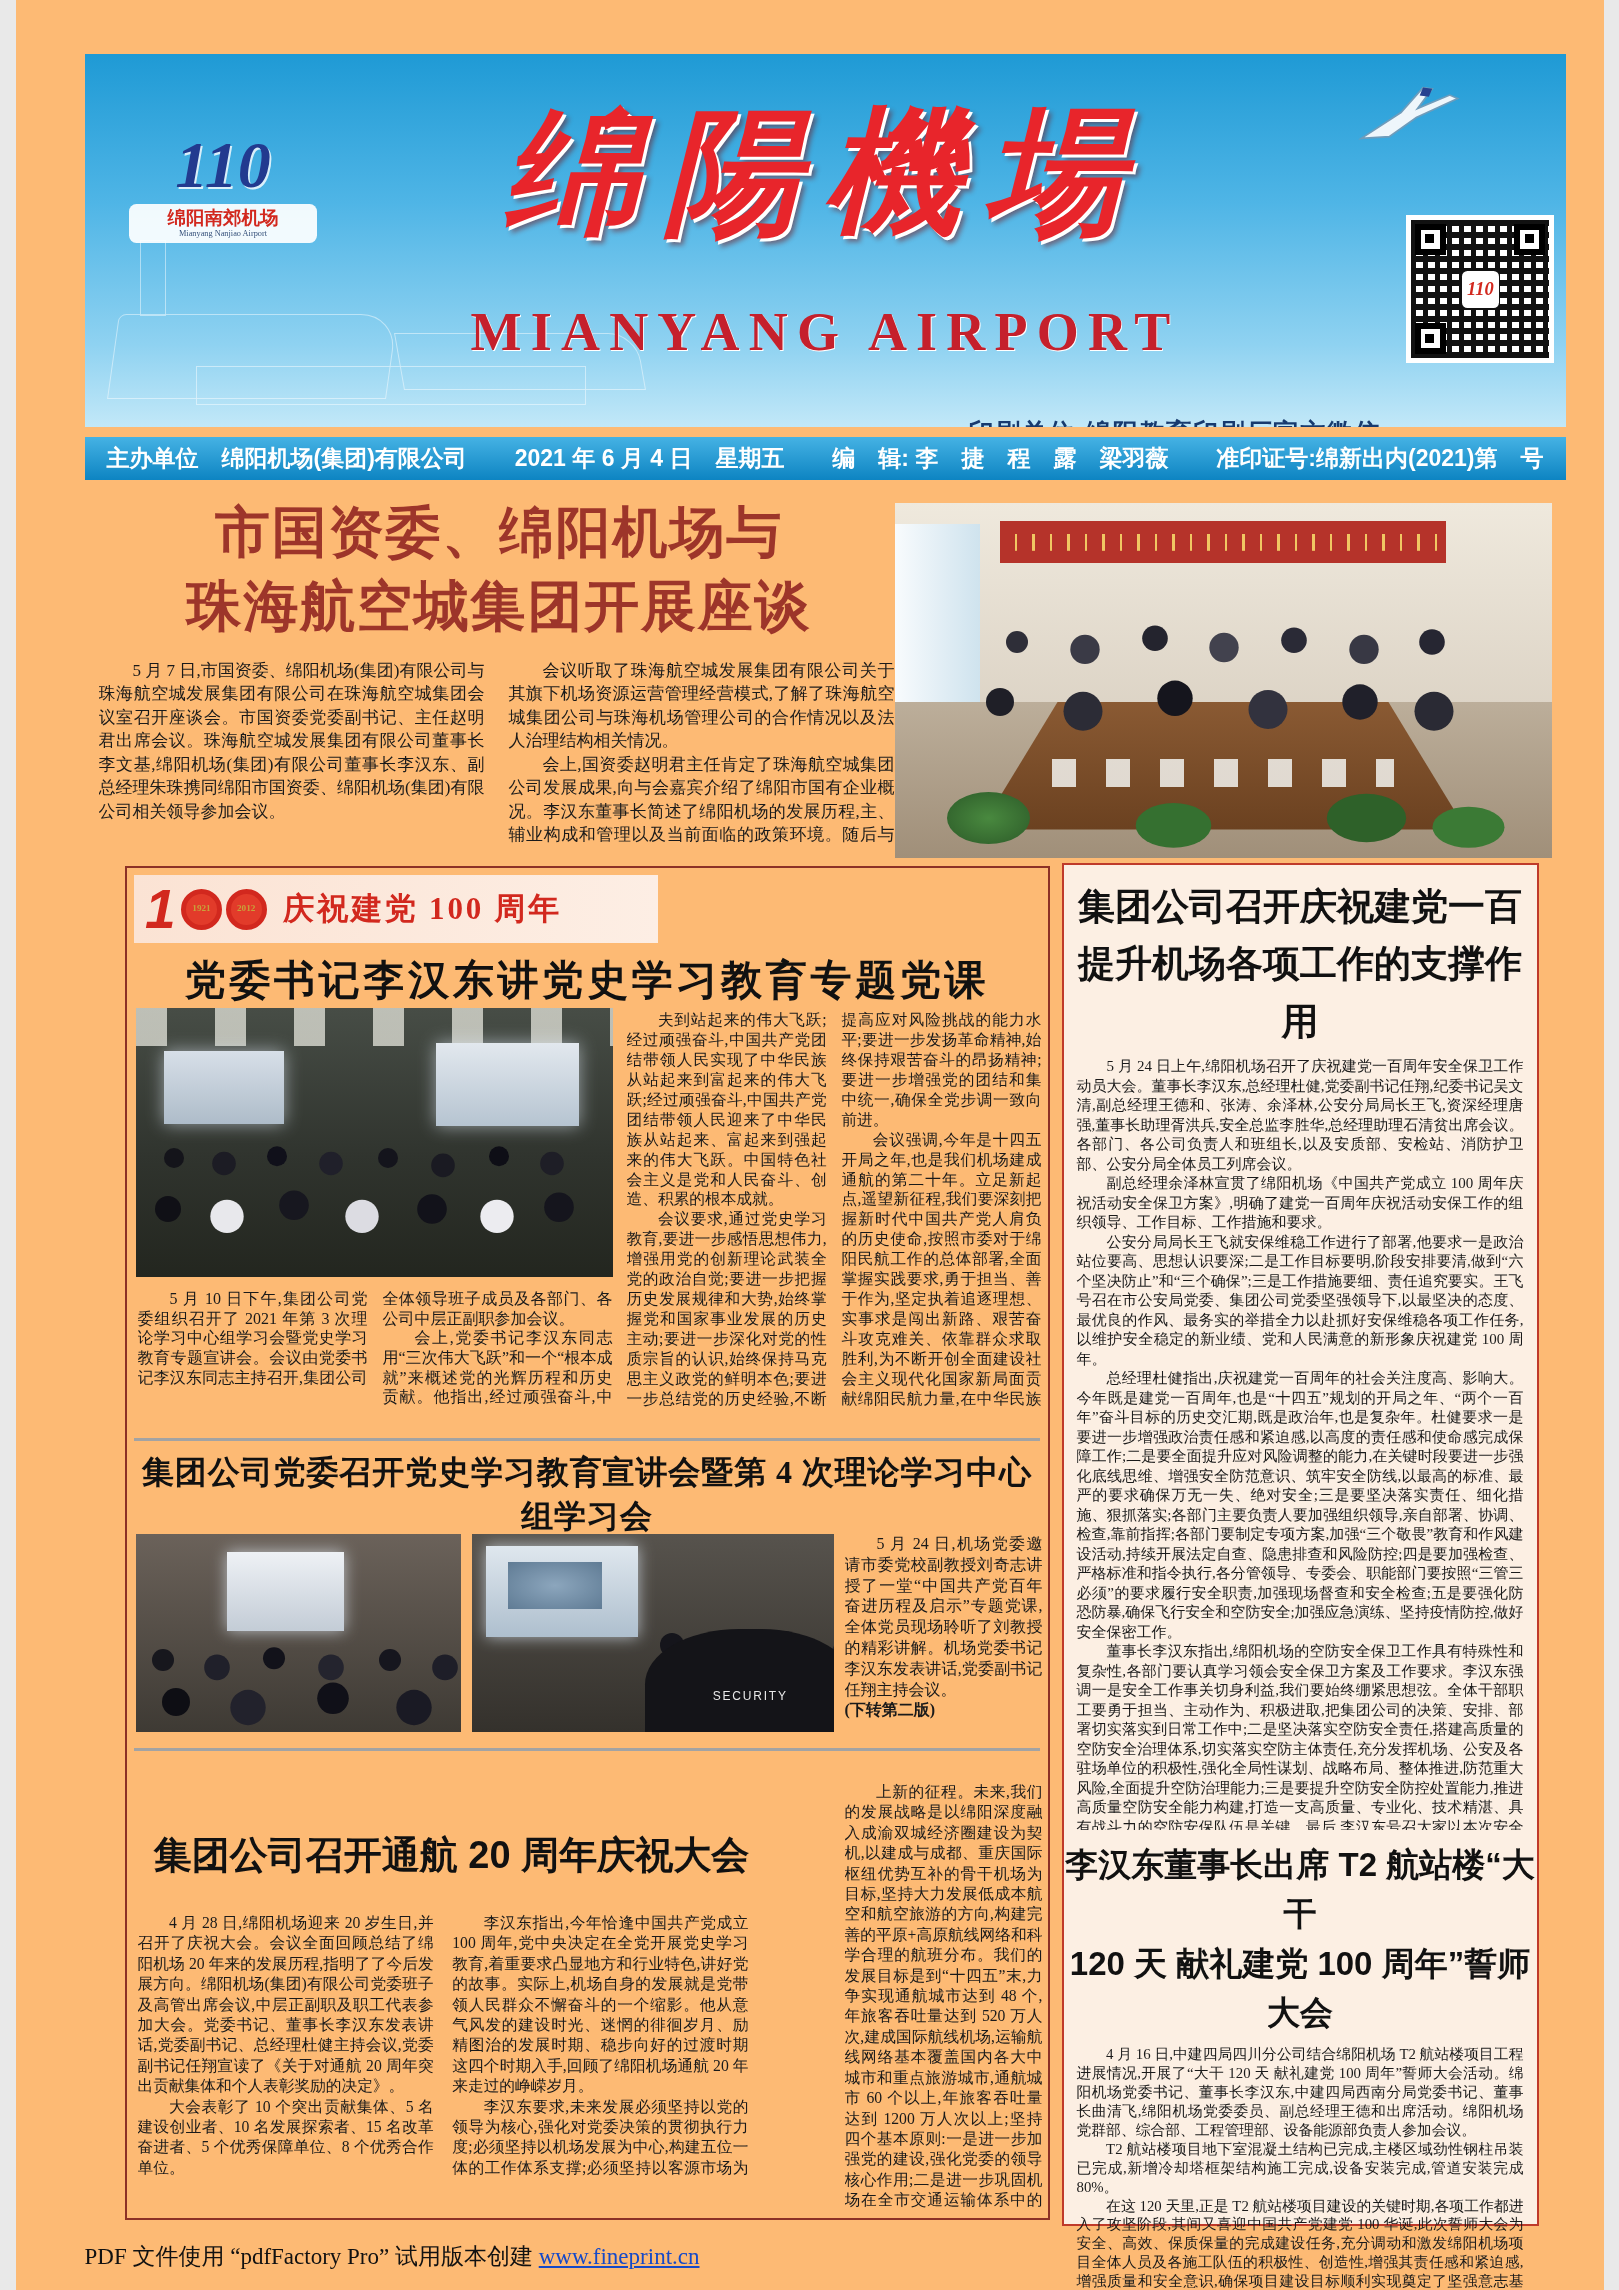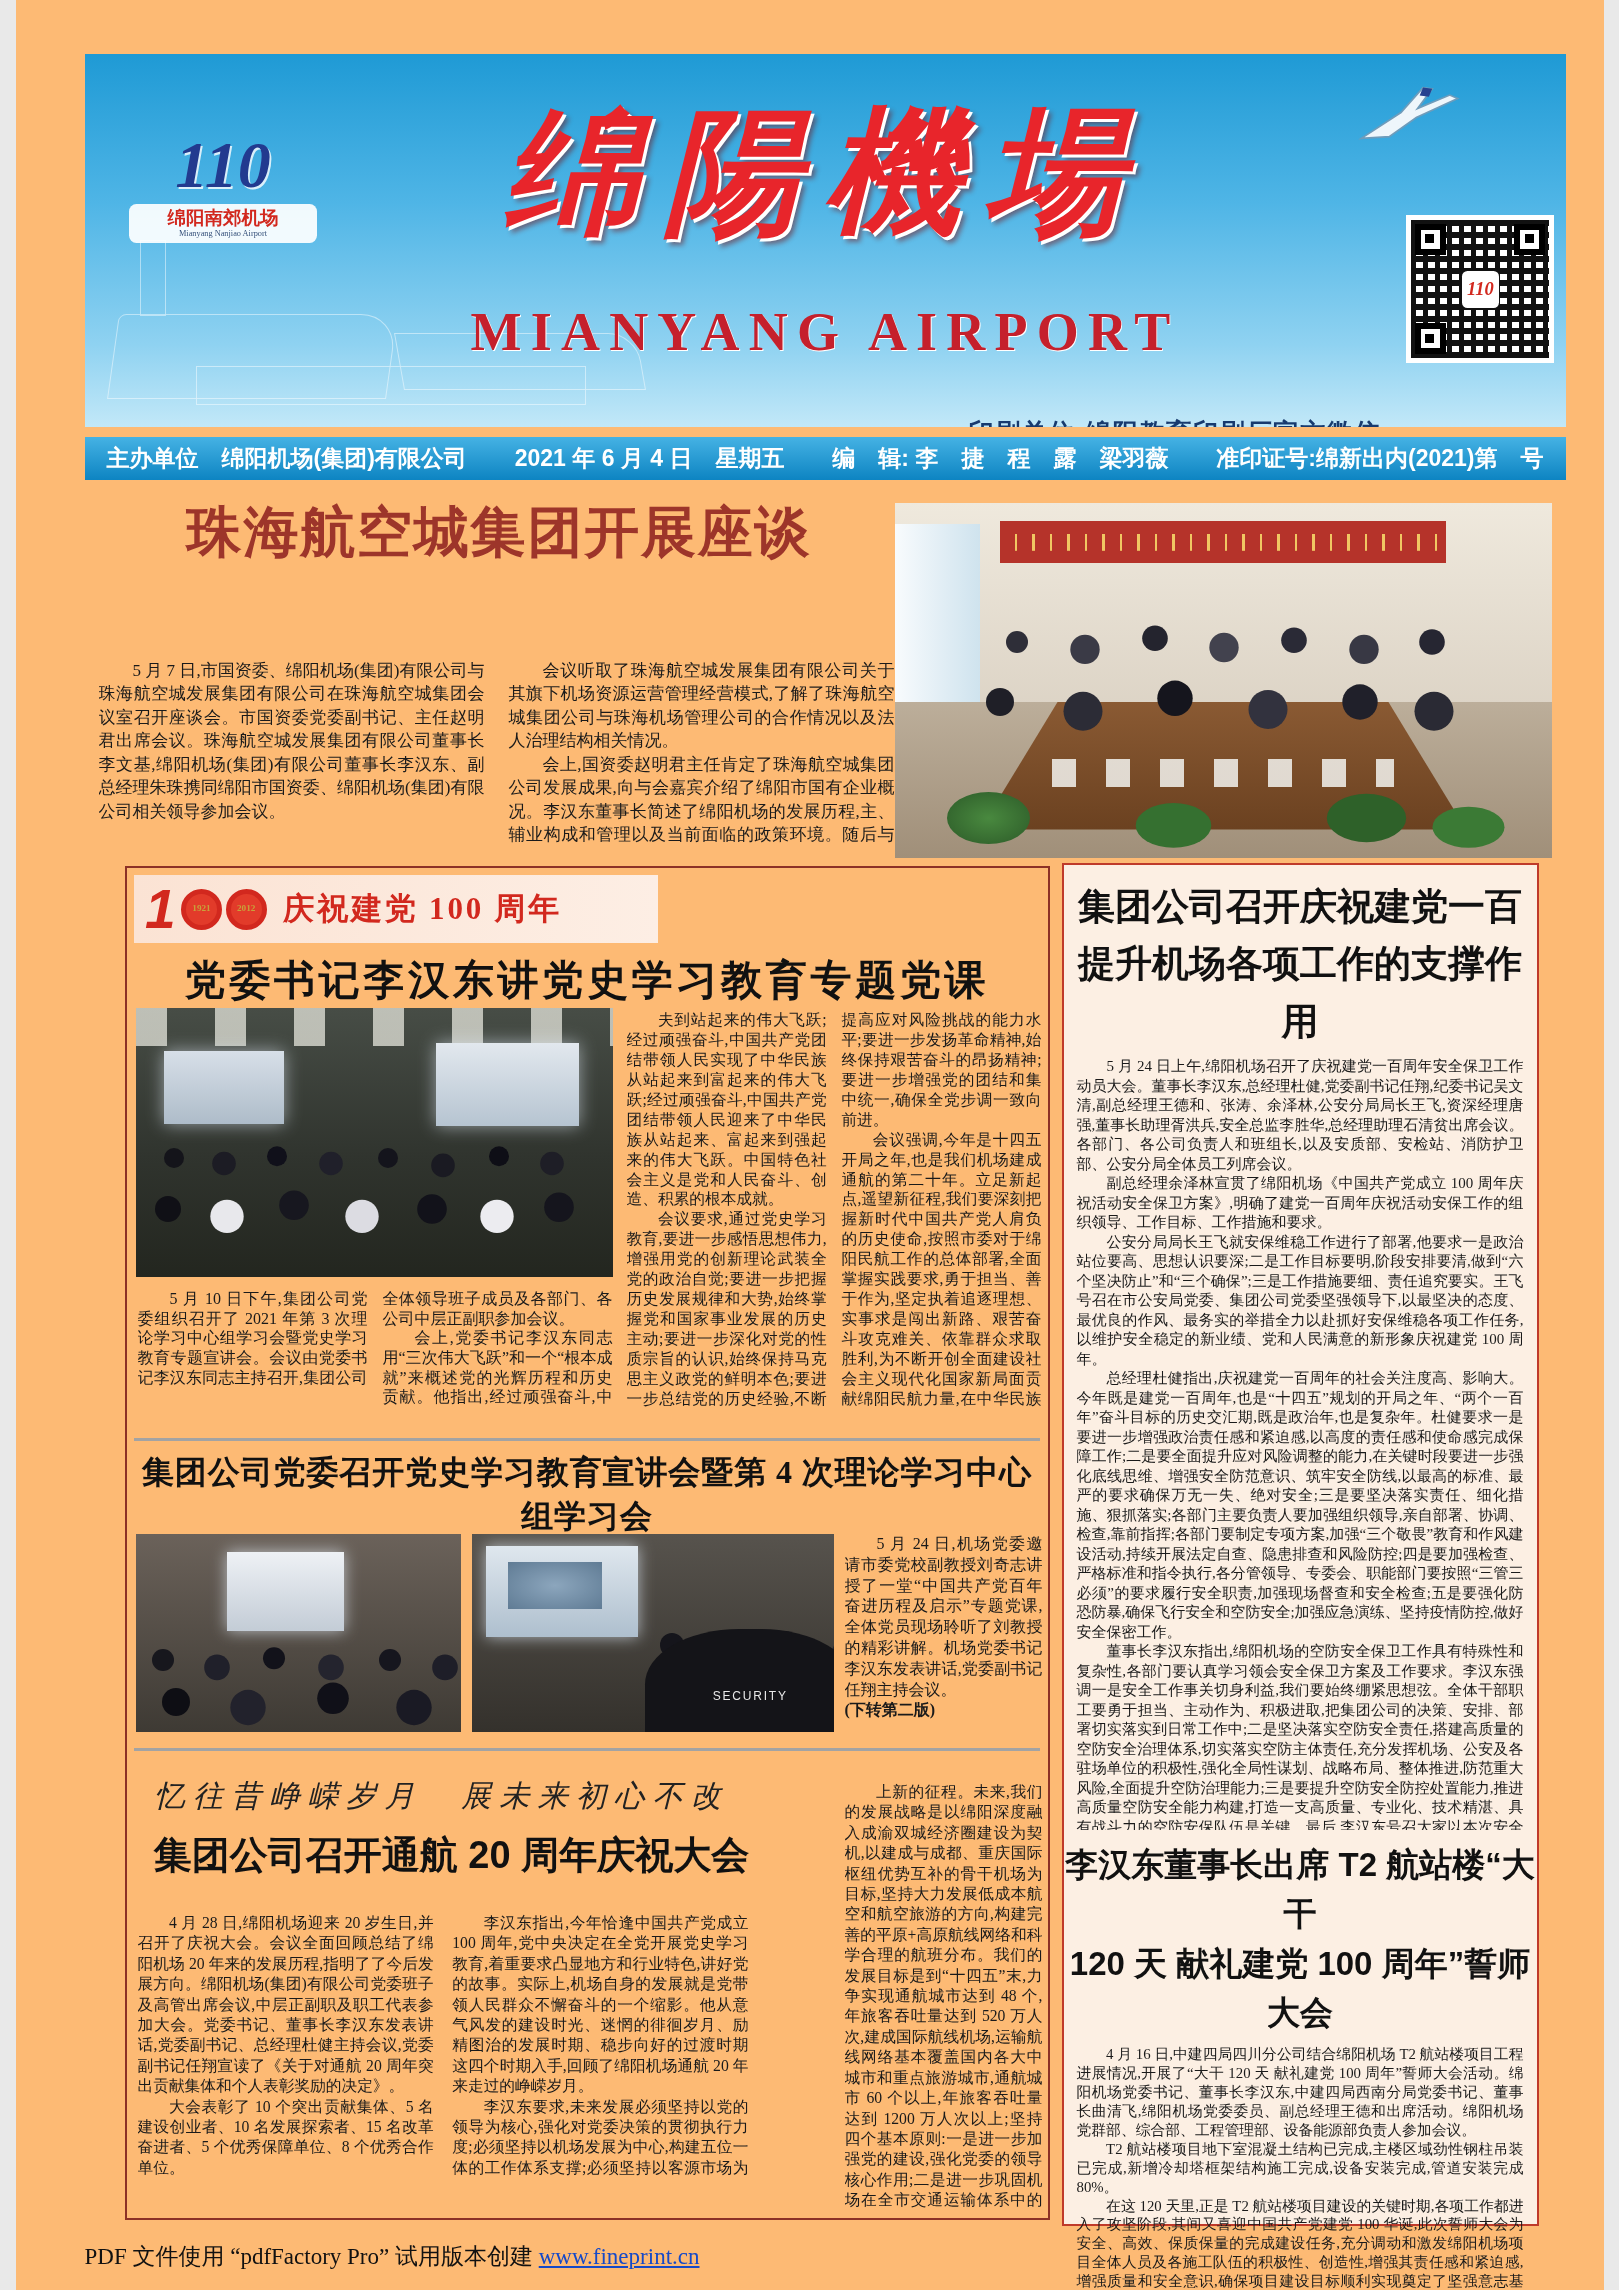--- a/index.html
+++ b/index.html
@@ -137,20 +137,21 @@
   </div>
 
   <div class="abs infobar">
     <span class="cell">主办单位　绵阳机场(集团)有限公司</span>
     <span class="cell">2021 年 6 月 4 日　星期五</span>
     <span class="cell">编　辑: 李　捷　程　露　梁羽薇</span>
     <span class="cell">准印证号:绵新出内(2021)第　号</span>
   </div>
 
   <div class="abs lead-head">
+    <div>市国资委、绵阳机场与</div>
     <div>珠海航空城集团开展座谈</div>
   </div>
   <div class="abs lead-body just">
     <span><p>5 月 7 日,市国资委、绵阳机场(集团)有限公司与珠海航空城发展集团有限公司在珠海航空城集团会议室召开座谈会。市国资委党委副书记、主任赵明君出席会议。珠海航空城发展集团有限公司董事长李文基,绵阳机场(集团)有限公司董事长李汉东、副总经理朱珠携同绵阳市国资委、绵阳机场(集团)有限公司相关领导参加会议。</p><p>会议听取了珠海航空城发展集团有限公司关于其旗下机场资源运营管理经营模式,了解了珠海航空城集团公司与珠海机场管理公司的合作情况以及法人治理结构相关情况。</p><p>会上,国资委赵明君主任肯定了珠海航空城集团公司发展成果,向与会嘉宾介绍了绵阳市国有企业概况。李汉东董事长简述了绵阳机场的发展历程,主、辅业构成和管理以及当前面临的政策环境。随后与会三方就机场组织架构设置、市场营销推广、非航产业发展等方面进行了深入交流。</p></span>
     
   </div>
   <div class="photo" style="left:879px;top:503px;width:657px;height:355px;">
     <div style="left:0;top:0;right:0;height:60%;background:linear-gradient(#efe9dd,#dcd3c5);"></div>
     <div style="left:0;top:6%;width:13%;height:64%;background:linear-gradient(90deg,#f8fbfd,#cfe3ee);"></div>
     <div style="left:16%;top:5%;width:68%;height:12%;background:#b5332a;background-image:repeating-linear-gradient(90deg,transparent 0 14.8px,rgba(247,215,105,.9) 14.8px 17.5px);background-size:100% 40%;background-position:center;background-repeat:no-repeat;"></div>
@@ -206,21 +207,20 @@
         <span class="shirt-label">SECURITY</span>
       </div>
     </div>
     <div class="abs xj-text just">
       <span><p>5 月 24 日,机场党委邀请市委党校副教授刘奇志讲授了一堂“中国共产党百年奋进历程及启示”专题党课,全体党员现场聆听了刘教授的精彩讲解。机场党委书记李汉东发表讲话,党委副书记任翔主持会议。</p></span>
       <p class="xj-cont">(下转第二版)</p>
     </div>
 
     <div class="rule" style="top:880px;"></div>
 
-    <div class="abs th-kicker">忆往昔峥嵘岁月　展未来初心不改</div>
     <div class="abs th-head">集团公司召开通航 20 周年庆祝大会</div>
     <div class="abs th-cols just">
       <span><p>4 月 28 日,绵阳机场迎来 20 岁生日,并召开了庆祝大会。会议全面回顾总结了绵阳机场 20 年来的发展历程,指明了了今后发展方向。绵阳机场(集团)有限公司党委班子及高管出席会议,中层正副职及职工代表参加大会。党委书记、董事长李汉东发表讲话,党委副书记、总经理杜健主持会议,党委副书记任翔宣读了《关于对通航 20 周年突出贡献集体和个人表彰奖励的决定》。</p><p>大会表彰了 10 个突出贡献集体、5 名建设创业者、10 名发展探索者、15 名改革奋进者、5 个优秀保障单位、8 个优秀合作单位。</p><p>李汉东指出,今年恰逢中国共产党成立 100 周年,党中央决定在全党开展党史学习教育,着重要求凸显地方和行业特色,讲好党的故事。实际上,机场自身的发展就是党带领人民群众不懈奋斗的一个缩影。他从意气风发的建设时光、迷惘的徘徊岁月、励精图治的发展时期、稳步向好的过渡时期这四个时期入手,回顾了绵阳机场通航 20 年来走过的峥嵘岁月。</p><p>李汉东要求,未来发展必须坚持以党的领导为核心,强化对党委决策的贯彻执行力度;必须坚持以机场发展为中心,构建五位一体的工作体系支撑;必须坚持以客源市场为重心,围绕客源需求制定发展战略;必须坚守民航初心,弘扬艰苦奋斗的民航精神。</p></span>
     </div>
     <div class="abs th-right just">
       <span><p>上新的征程。未来,我们的发展战略是以绵阳深度融入成渝双城经济圈建设为契机,以建成与成都、重庆国际枢纽优势互补的骨干机场为目标,坚持大力发展低成本航空和航空旅游的方向,构建完善的平原+高原航线网络和科学合理的航班分布。我们的发展目标是到“十四五”末,力争实现通航城市达到 48 个,年旅客吞吐量达到 520 万人次,建成国际航线机场,运输航线网络基本覆盖国内各大中城市和重点旅游城市,通航城市 60 个以上,年旅客吞吐量达到 1200 万人次以上;坚持四个基本原则:一是进一步加强党的建设,强化党委的领导核心作用;二是进一步巩固机场在全市交通运输体系中的地位,提升机场各项工作的支撑作用;三是进一步强化安全保障能力建设,为机场发展奠定坚实的基础;四是进一步强化内部管理和队伍建设,增强机场发展的动力。</p></span>
     </div>
   </div>
 
   <div class="abs rightrail">

